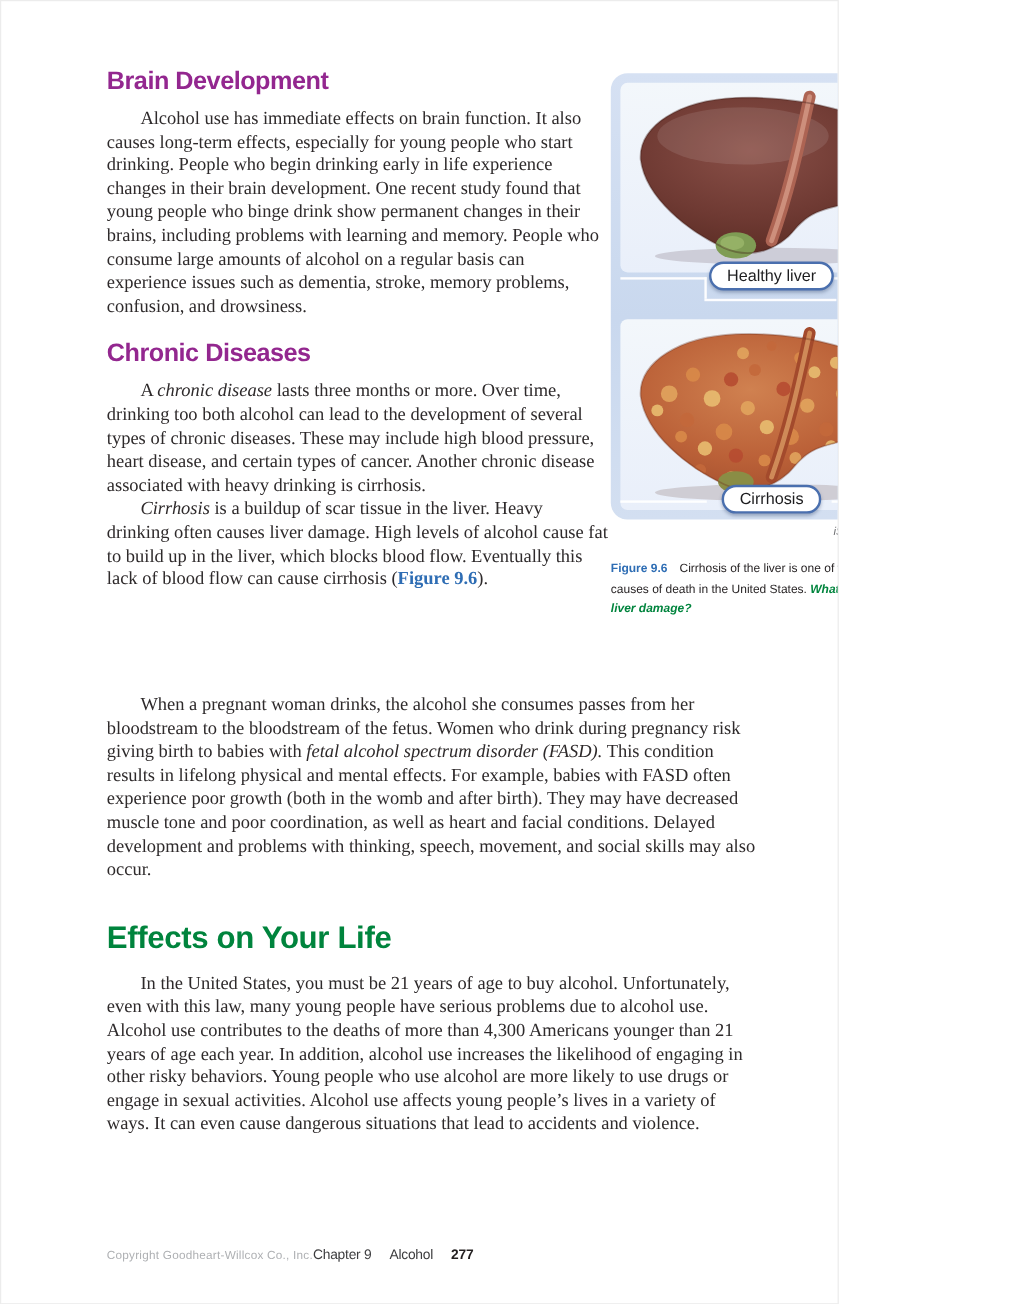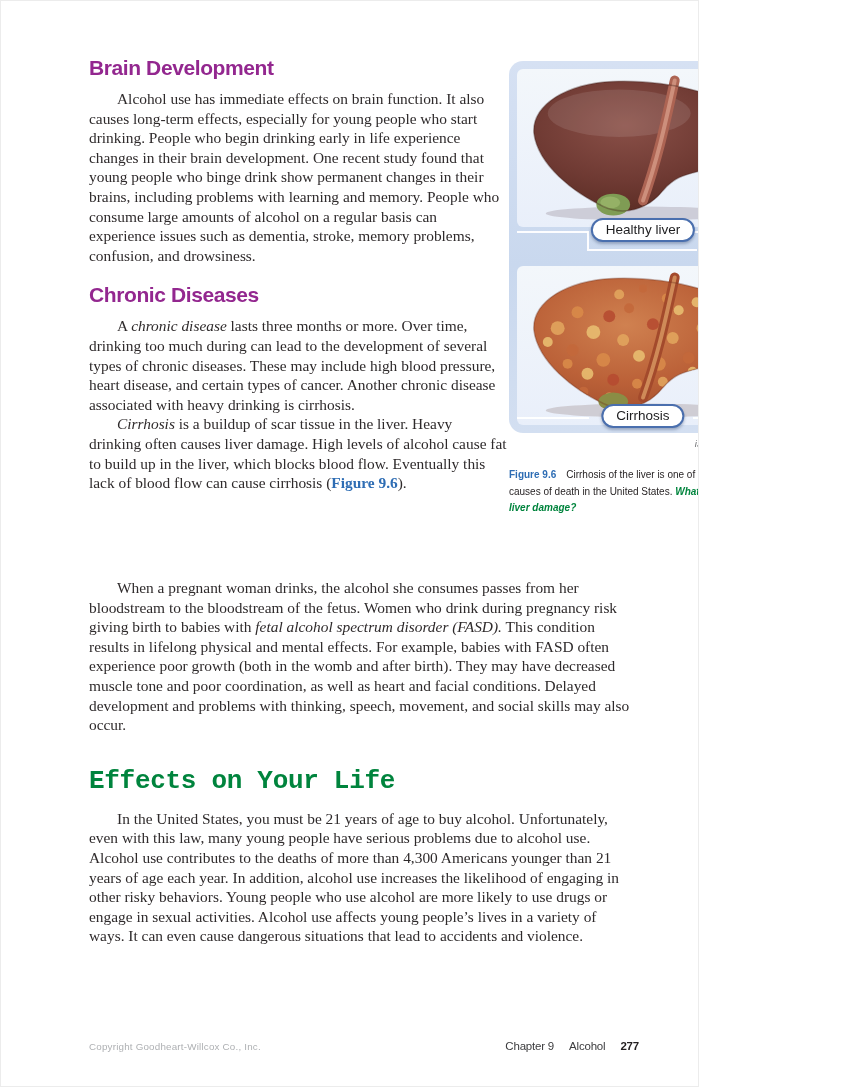--- a/index.html
+++ b/index.html
@@ -55,29 +55,29 @@
     margin-top:18px; width:272px; font-family:"Liberation Sans", sans-serif;
     font-size:10px; line-height:16.5px; color:#231f20;
   }
   .caption .fig-num { color:#2E6DB4; font-weight:700; padding-right:10px; }
   .caption .fig-q { color:#00843D; font-weight:700; font-style:italic; }
 
   
   .full-sect { margin:20px 0 0 88px; width:541px; }
   .full-sect.effects { margin-top:31px; }
   .big-heading {
-    font-family:Liberation Mono, monospace; font-weight:700;
+    font-family:Liberation Sans, sans-serif; font-weight:700;
     font-size:26px; letter-spacing:-0.3px; color:#00843D; margin:0 0 13px 0;
   }
   .full-sect .section-heading { margin-bottom:9px; }
 
   
   .footer {
     position:absolute; left:88px; right:59px; top:1039px;
-    display:flex; justify-content:space-between; align-items:baseline;
+    display:flex; align-items:baseline;
     font-family:"Liberation Sans", sans-serif;
   }
   .footer-left { font-size:9.8px; color:#aeb0b3; letter-spacing:0.2px; }
   .footer-right { display:flex; gap:15px; font-size:11.5px; color:#3c3c3e; letter-spacing:-0.2px; }
   .footer-right .pagenum { font-weight:700; color:#231f20; }
 </style>
 </head>
 <body>
 
 <div class="page">
@@ -85,21 +85,21 @@
   <div class="two-col">
     <div class="col-left">
 
       <section class="sect">
         <h2 class="section-heading">Brain Development</h2>
         <p class="body"><span>Alcohol use has immediate effects on brain function. It also causes long-term effects, especially for young people who start drinking. People who begin drinking early in life experience changes in their brain development. One recent study found that young people who binge drink show permanent changes in their brains, including problems with learning and memory. People who consume large amounts of alcohol on a regular basis can experience issues such as dementia, stroke, memory problems, confusion, and drowsiness.</span></p>
       </section>
 
       <section class="sect">
         <h2 class="section-heading">Chronic Diseases</h2>
-        <p class="body"><span>A </span><span class="seg-i">chronic disease</span><span> lasts three months or more. Over time, drinking too much during can lead to the development of several types of chronic diseases. These may include high blood pressure, heart disease, and certain types of cancer. Another chronic disease associated with heavy drinking is cirrhosis.</span></p>
+        <p class="body"><span>A </span><span class="seg-i">chronic disease</span><span> lasts three months or more. Over time, drinking too both alcohol can lead to the development of several types of chronic diseases. These may include high blood pressure, heart disease, and certain types of cancer. Another chronic disease associated with heavy drinking is cirrhosis.</span></p>
         <p class="body"><span class="seg-i">Cirrhosis</span><span> is a buildup of scar tissue in the liver. Heavy drinking often causes liver damage. High levels of alcohol cause fat to build up in the liver, which blocks blood flow. Eventually this lack of blood flow can cause cirrhosis (</span><span class="seg-figref">Figure 9.6</span><span>).</span></p>
       </section>
 
     </div>
 
     <aside class="figure-col">
       <div class="figure-box">
 
         <div class="photo photo-healthy">
           <svg width="250" height="152" viewBox="0 0 252 152">

